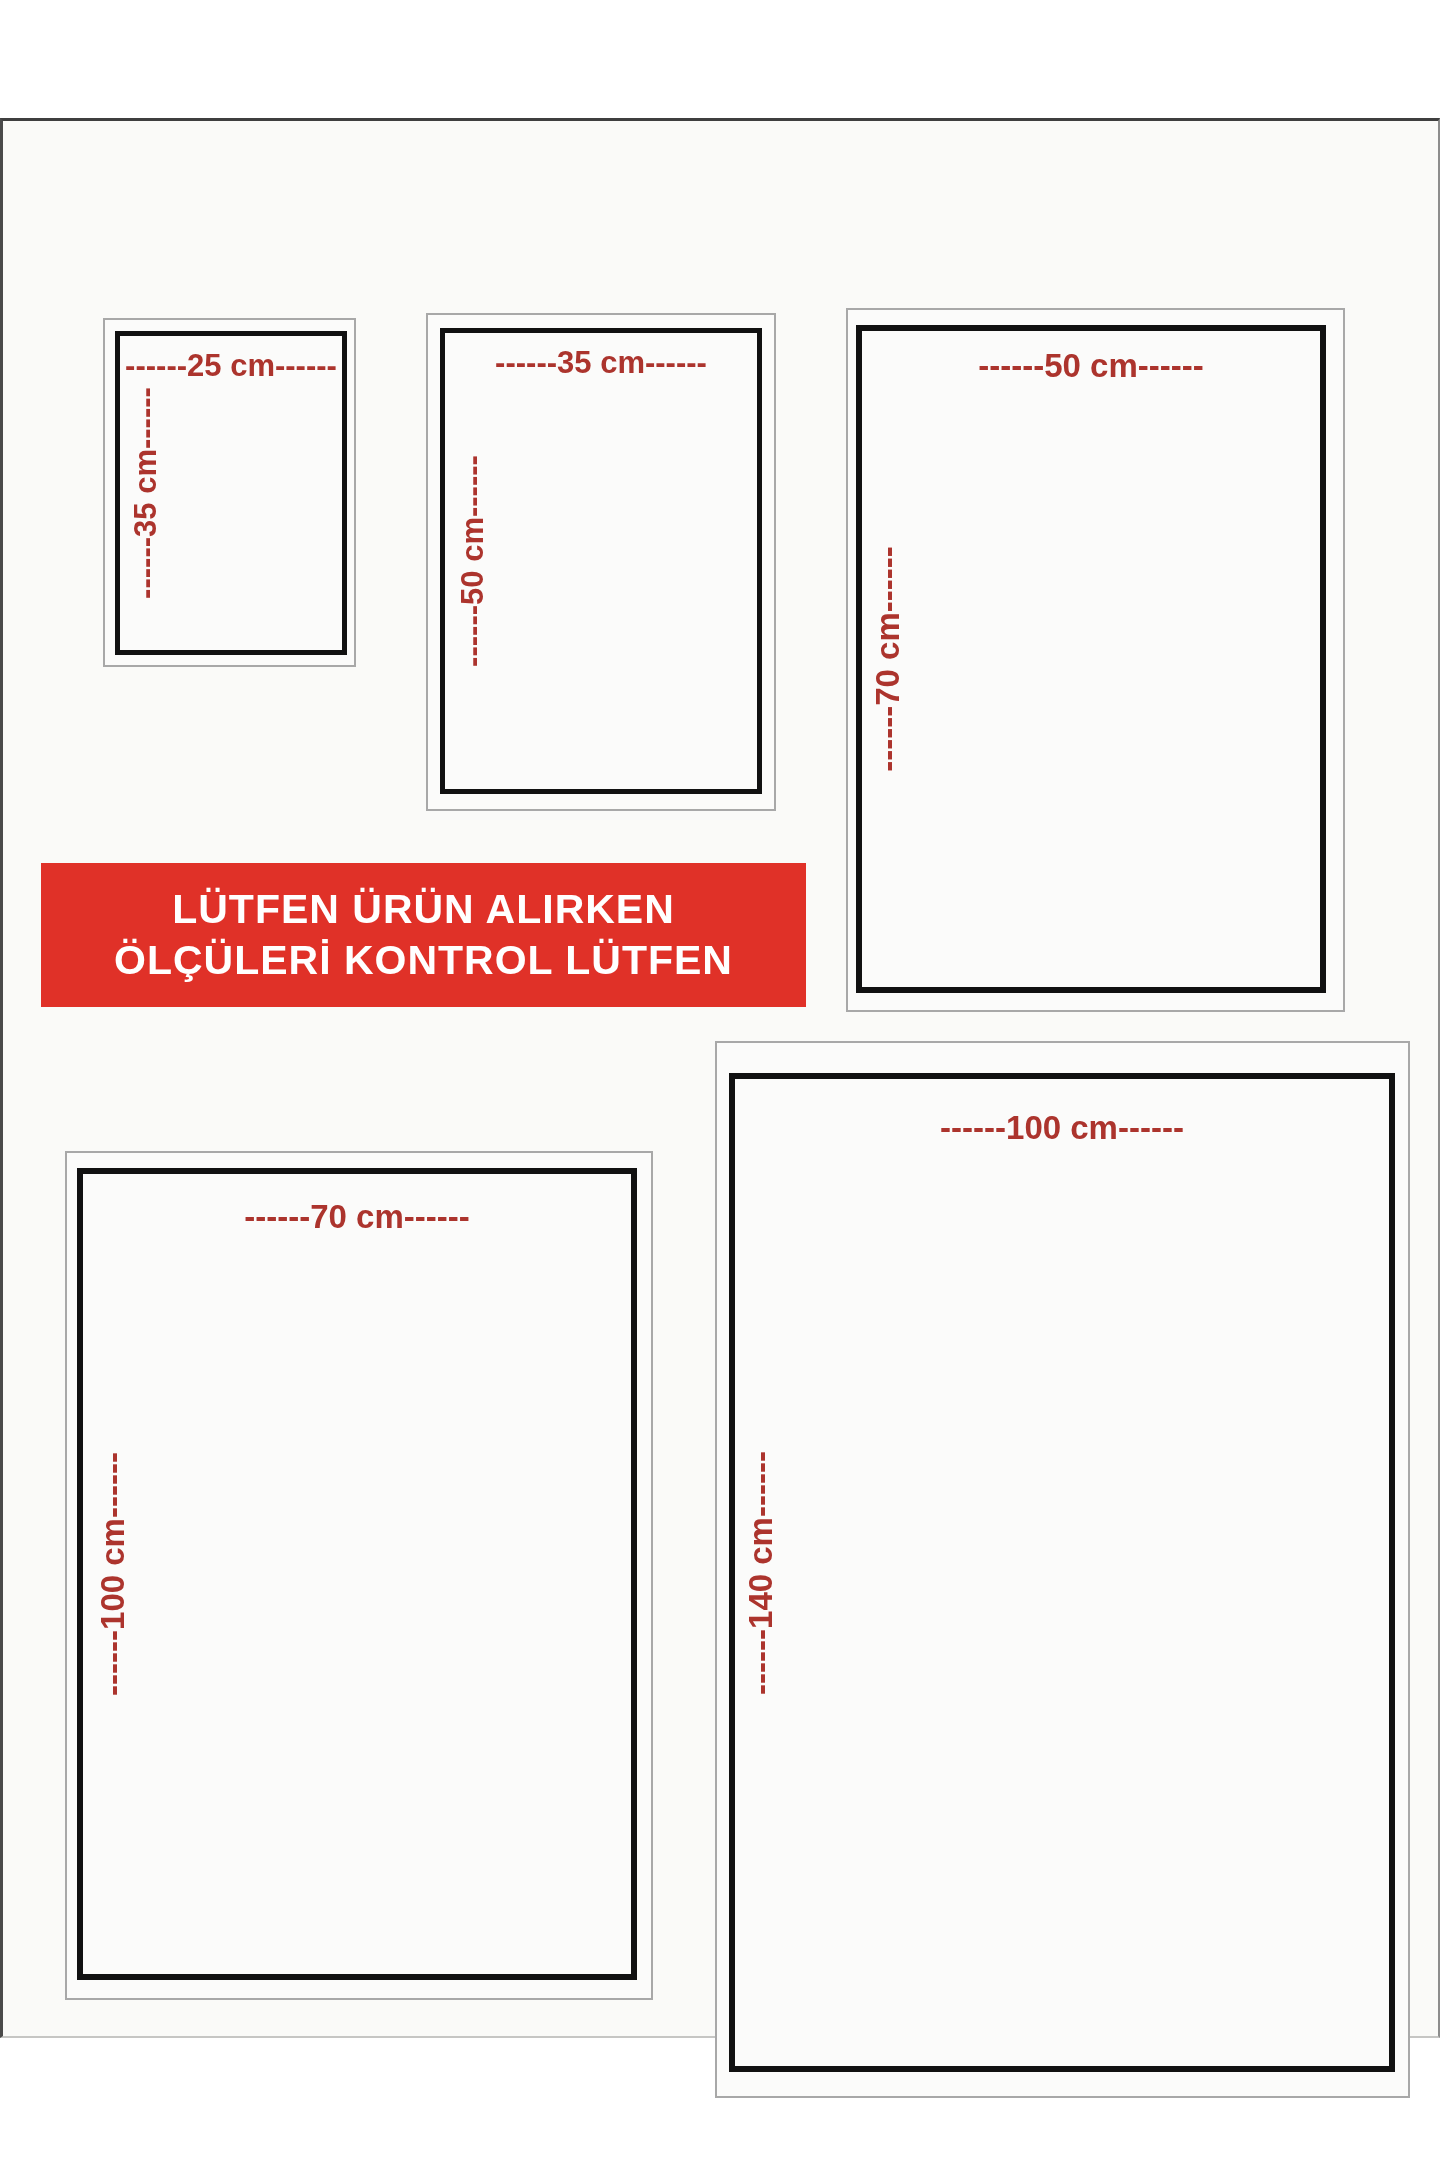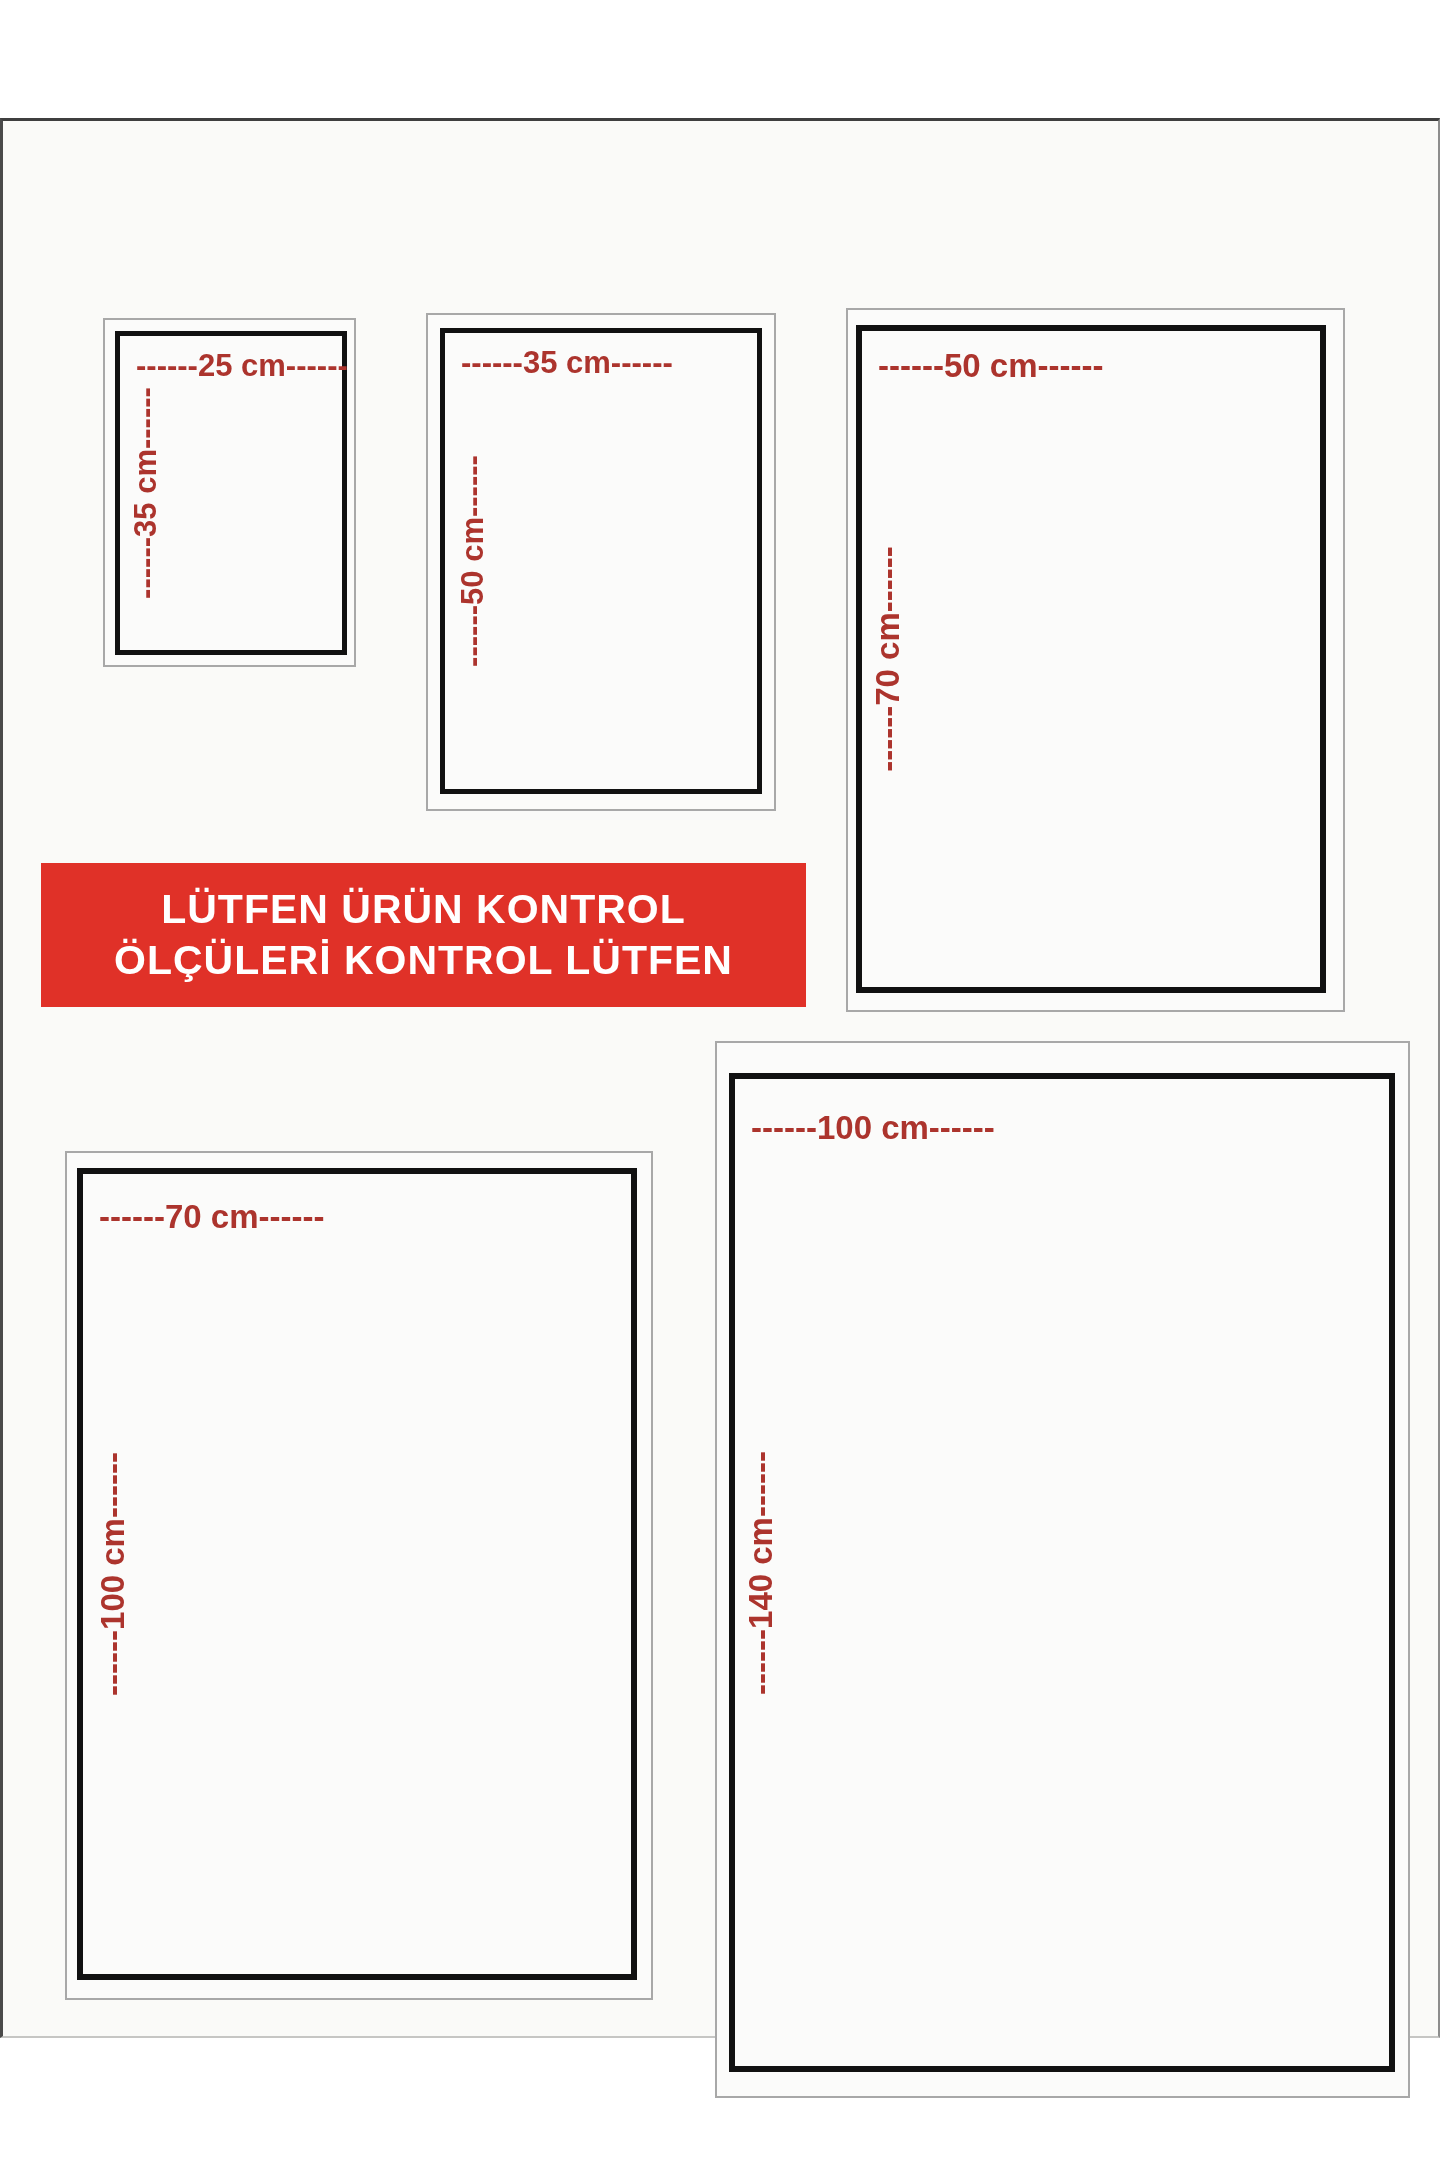--- a/index.html
+++ b/index.html
@@ -48,21 +48,21 @@
   .dim-label {
     color: #ac342d;
     font-weight: bold;
     font-size: 33px;
     letter-spacing: 0px;
     white-space: nowrap;
   }
   .top-label {
     position: absolute;
     left: 0; right: 0;
-    padding-left: 16px;
+    text-align: center;
   }
   .box-1 .top-label, .box-2 .top-label { top: 12px; font-size: 31px; }
   .box-3 .top-label { top: 16px; }
   .box-4 .top-label { top: 24px; }
   .box-5 .top-label { top: 30px; }
   .side-label {
     position: absolute;
     top: 50%;
     transform: translate(-50%, -50%) rotate(-90deg);
     transform-origin: center center;
@@ -127,17 +127,17 @@
   </div>
 
   <div class="size-box box-5 big">
     <div class="inner-frame">
       <div class="dim-label top-label">------100 cm------</div>
       <div class="dim-label side-label">------140 cm------</div>
     </div>
   </div>
 
   <div class="warning-banner">
-    <div class="warning-line">LÜTFEN ÜRÜN KONTROL</div>
+    <div class="warning-line">LÜTFEN ÜRÜN ALIRKEN</div>
     <div class="warning-line">ÖLÇÜLERİ KONTROL LÜTFEN</div>
   </div>
 
 </div>
 
 </body></html>

